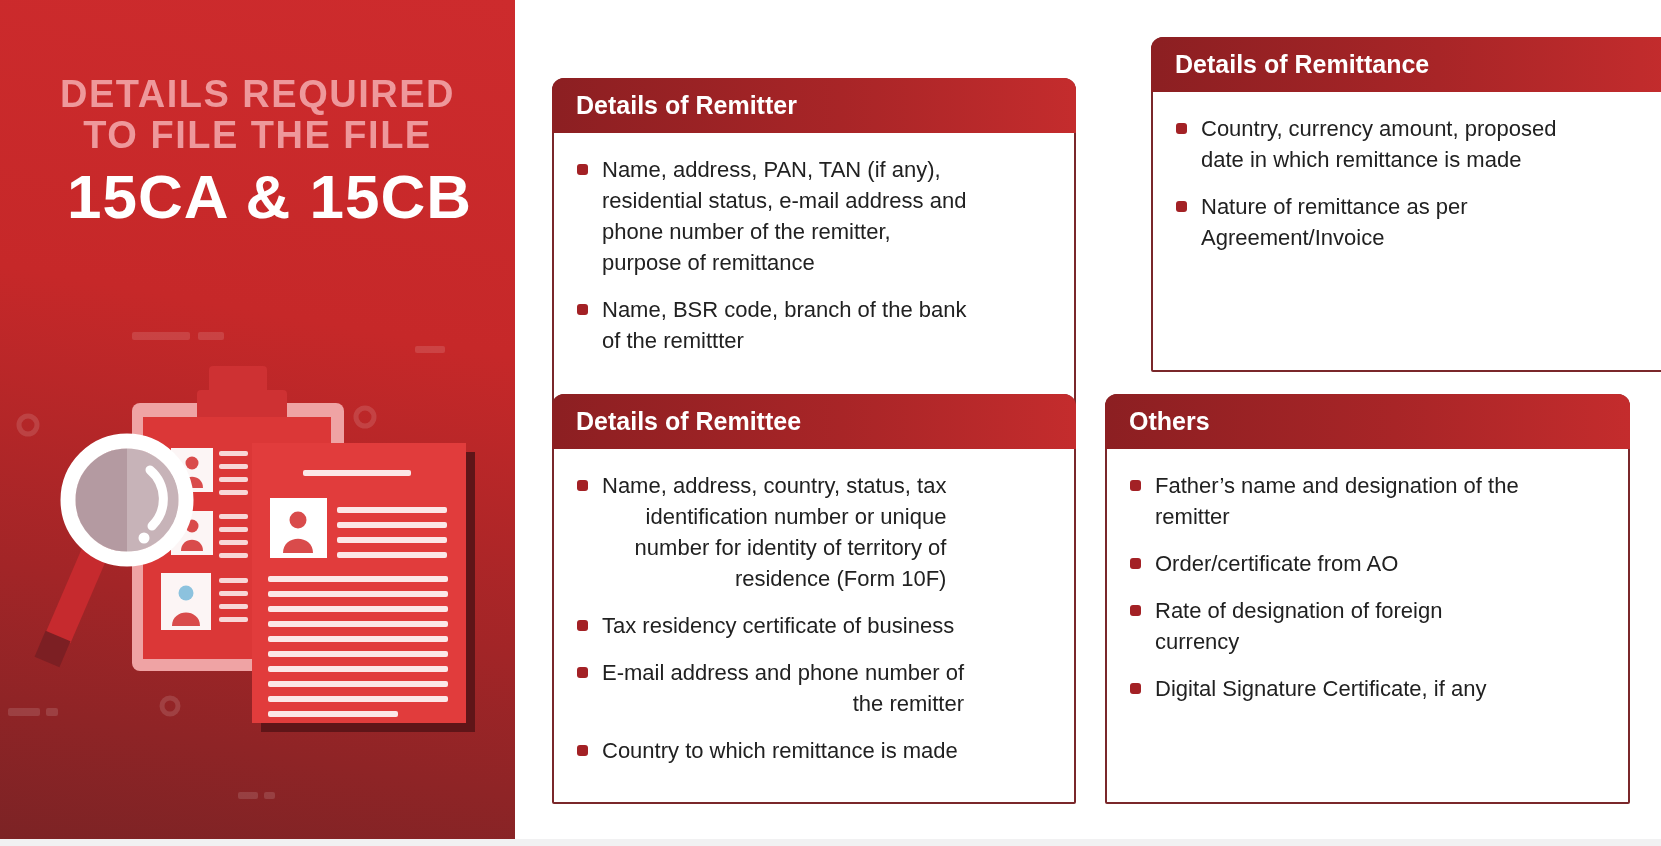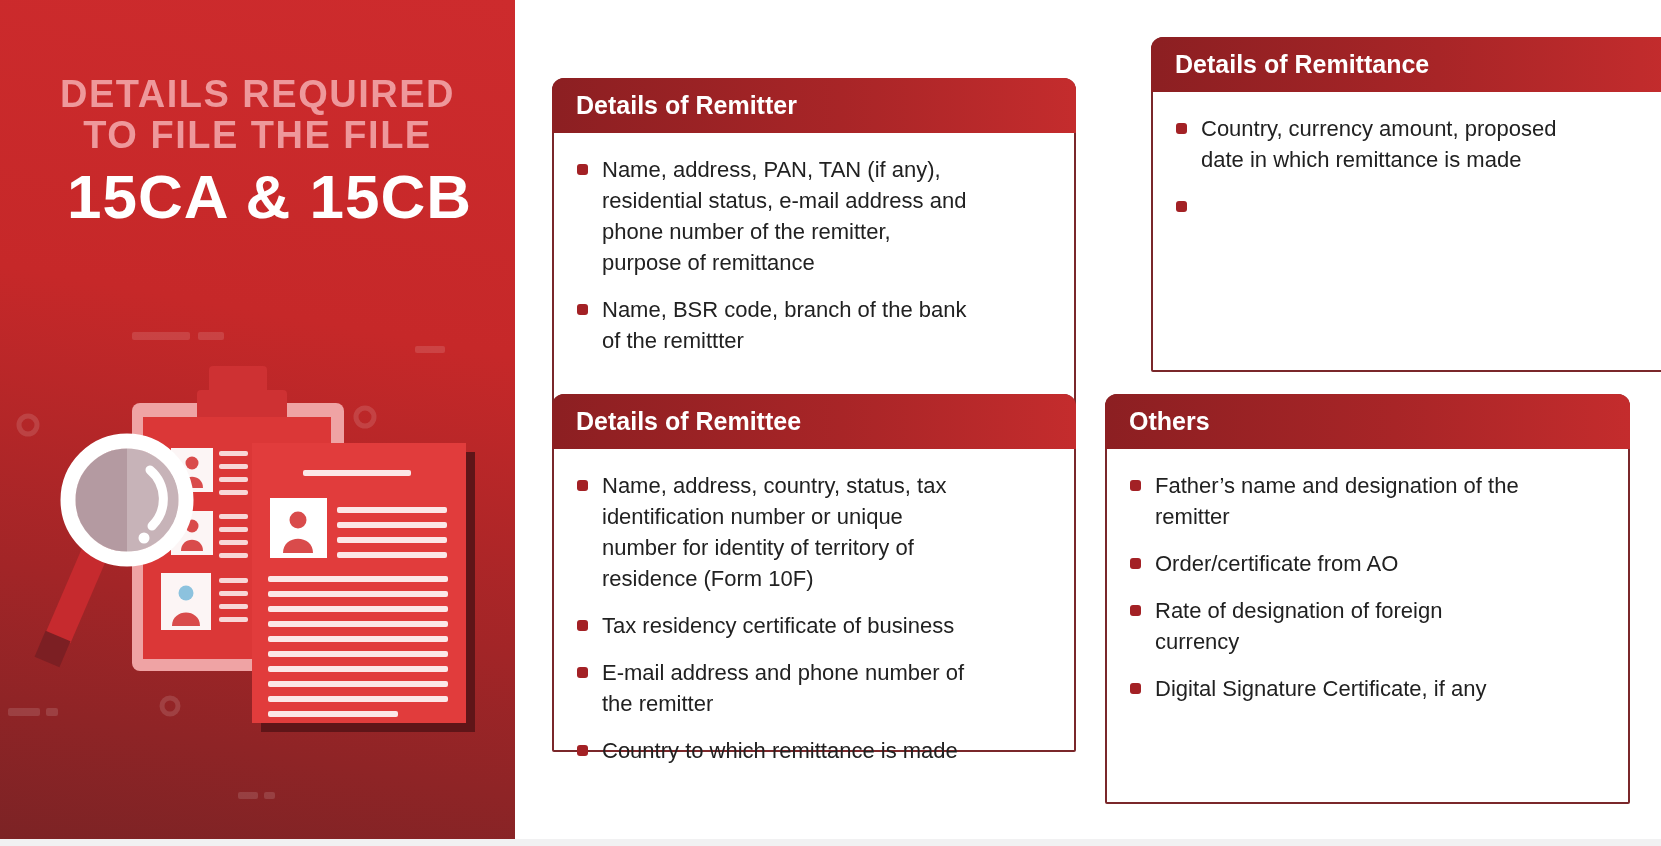--- a/index.html
+++ b/index.html
@@ -21,21 +21,21 @@
     color:#ffffff; font-size:62px; font-weight:bold; letter-spacing:1px; line-height:66px; margin-top:8px;padding-left:24px;
   }
   .illus { position:absolute; left:0; top:320px; width:515px; height:526px; }
   
   .card {
     position:absolute; box-sizing:border-box; background:#ffffff;
     border:2px solid #7a272a; border-radius:12px 12px 2px 2px;
   }
   .card.c1 { left:552px; top:37px;  width:524px; height:335px;margin-top:41px; }
   .card.c2 { left:1151px; top:37px; width:523px; height:335px; }
-  .card.c3 { left:552px; top:394px; width:524px; height:358px; }
+  .card.c3 { left:552px; top:394px; width:524px; height:410px;text-align:right; }
   .card.c4 { left:1105px; top:394px; width:525px; height:410px; }
   .card-head {
     height:55px; margin:-2px -2px 0 -2px;
     border-radius:12px 12px 0 0;
     background:linear-gradient(90deg,#8c1f22 0%, #a82527 55%, #c42c2d 100%);
     display:flex; align-items:center; padding:0 24px;
   }
   .card-title { color:#ffffff; font-size:25px; font-weight:bold; }
   .card-body { list-style:none; margin:0; padding:21px 26px 0 23px; }
   .card-body li { display:flex; margin-bottom:16px; }
@@ -190,20 +190,22 @@
         <span class="card-title">Details of Remittance</span>
       </div>
       <ul class="card-body">
         <li>
             <span class="bullet"></span>
             <span class="li-text">Country,  currency amount, proposed
 date in which remittance is made</span>
           </li>
         <li>
             <span class="bullet"></span>
+            <span class="li-text">Nature of remittance as per
+Agreement/Invoice</span>
           </li>
       </ul>
     </section>
 
     <section class="card c3">
       <div class="card-head">
         <span class="card-title">Details of Remittee</span>
       </div>
       <ul class="card-body">
         <li>

